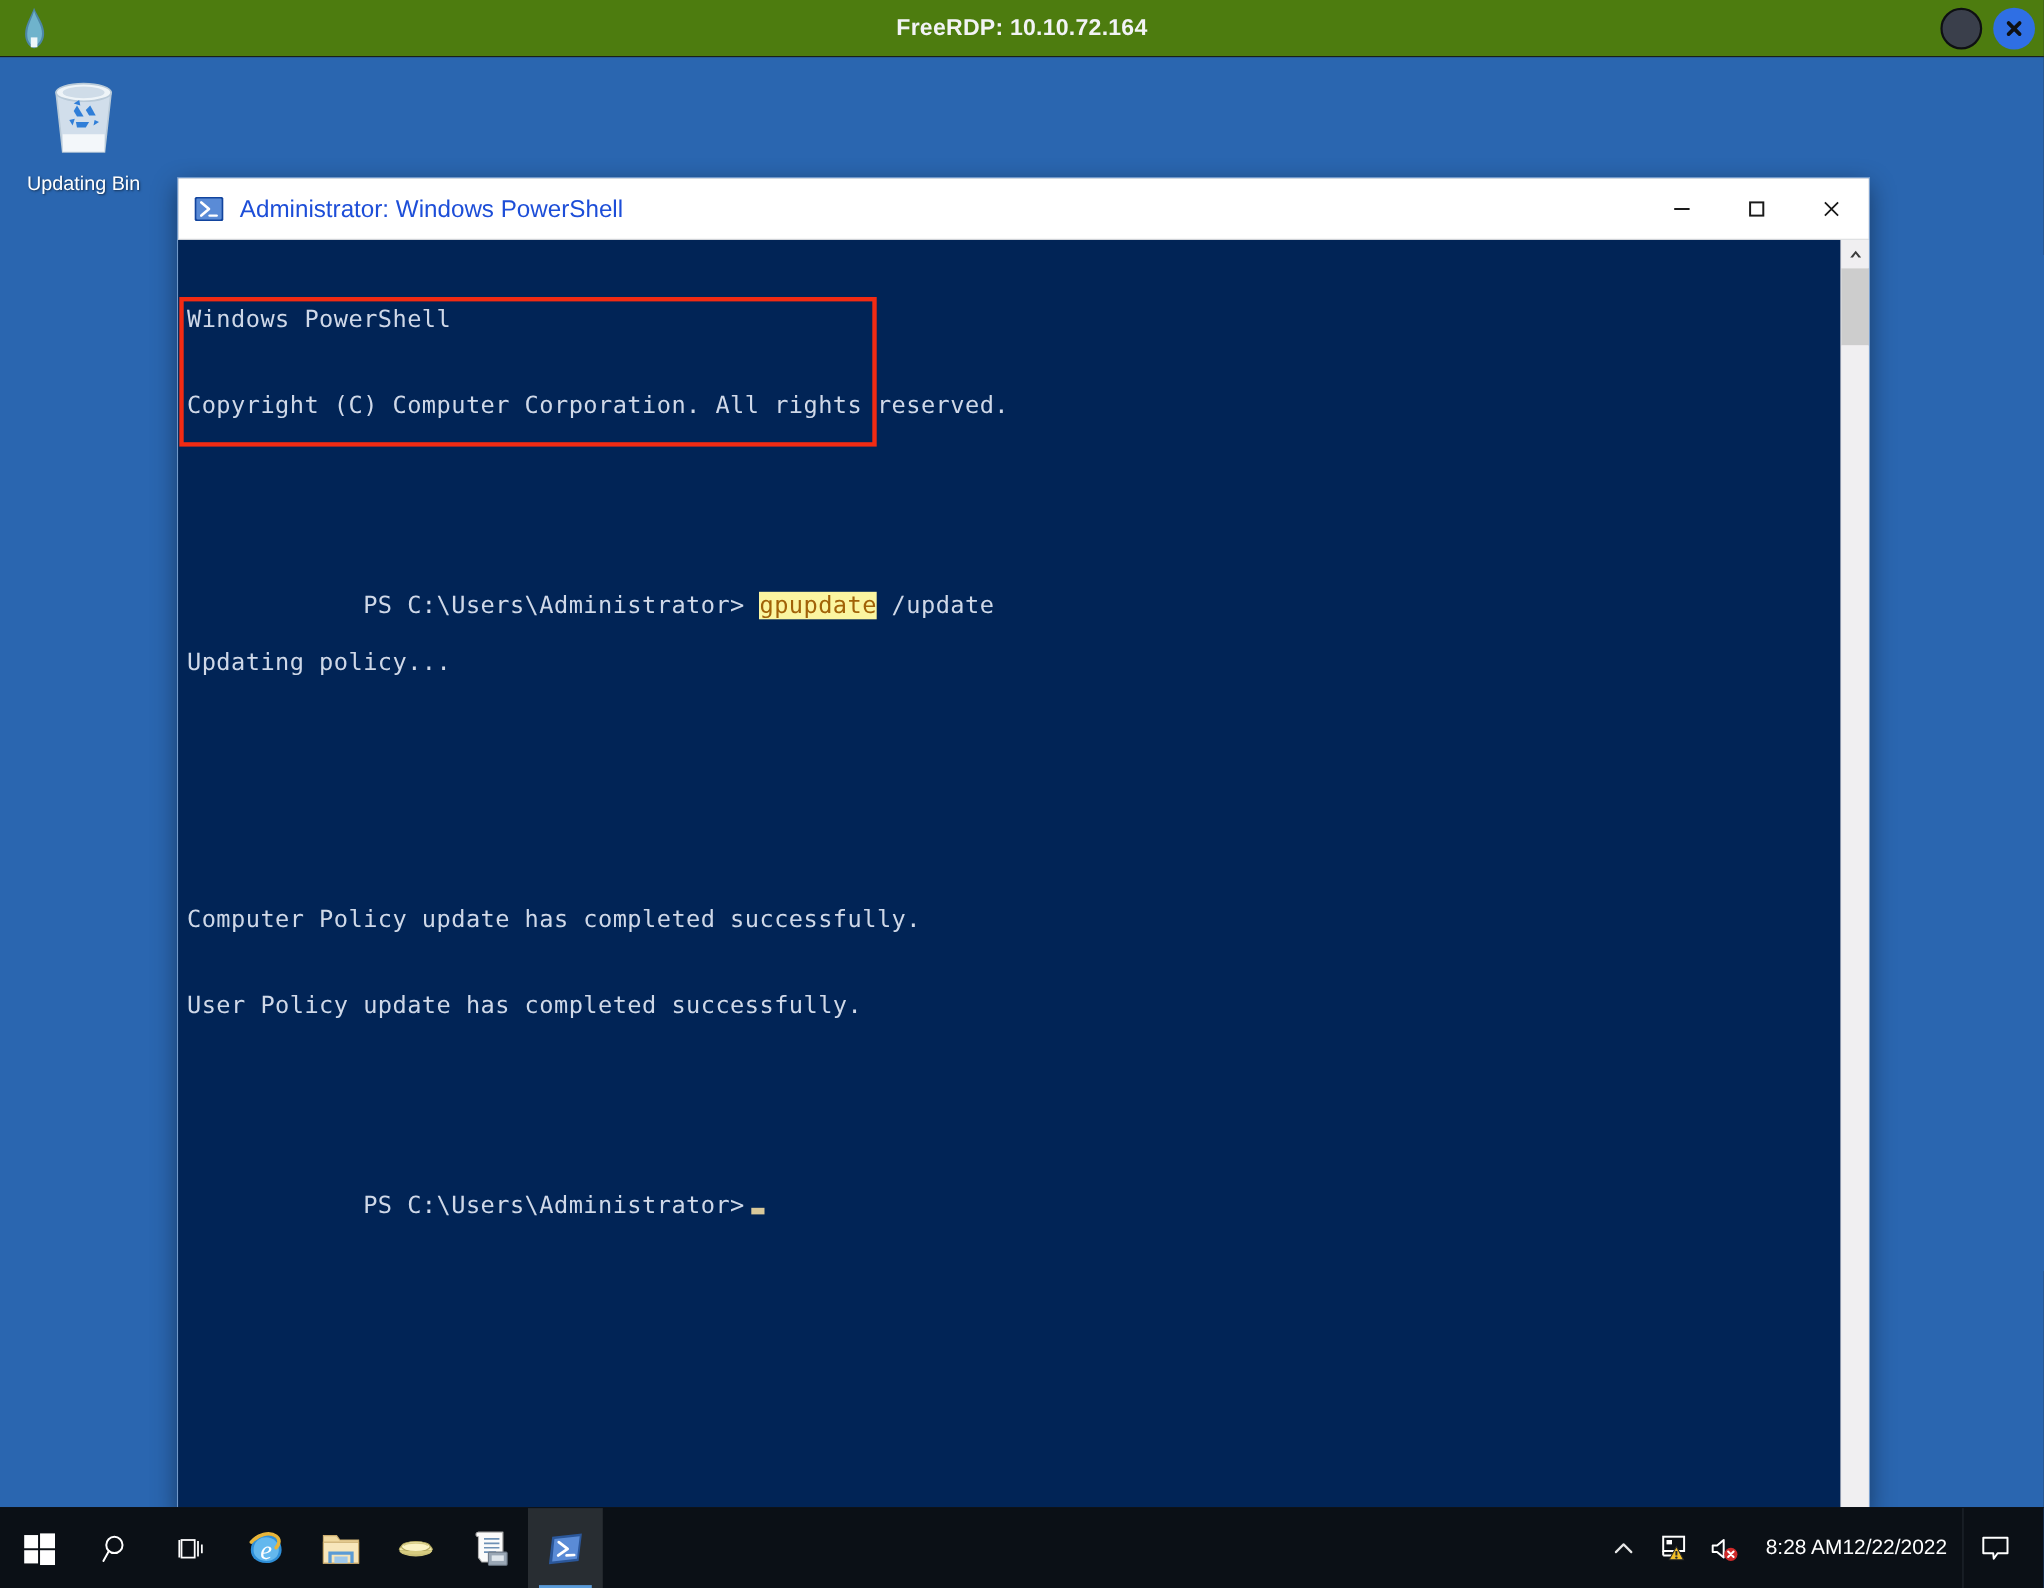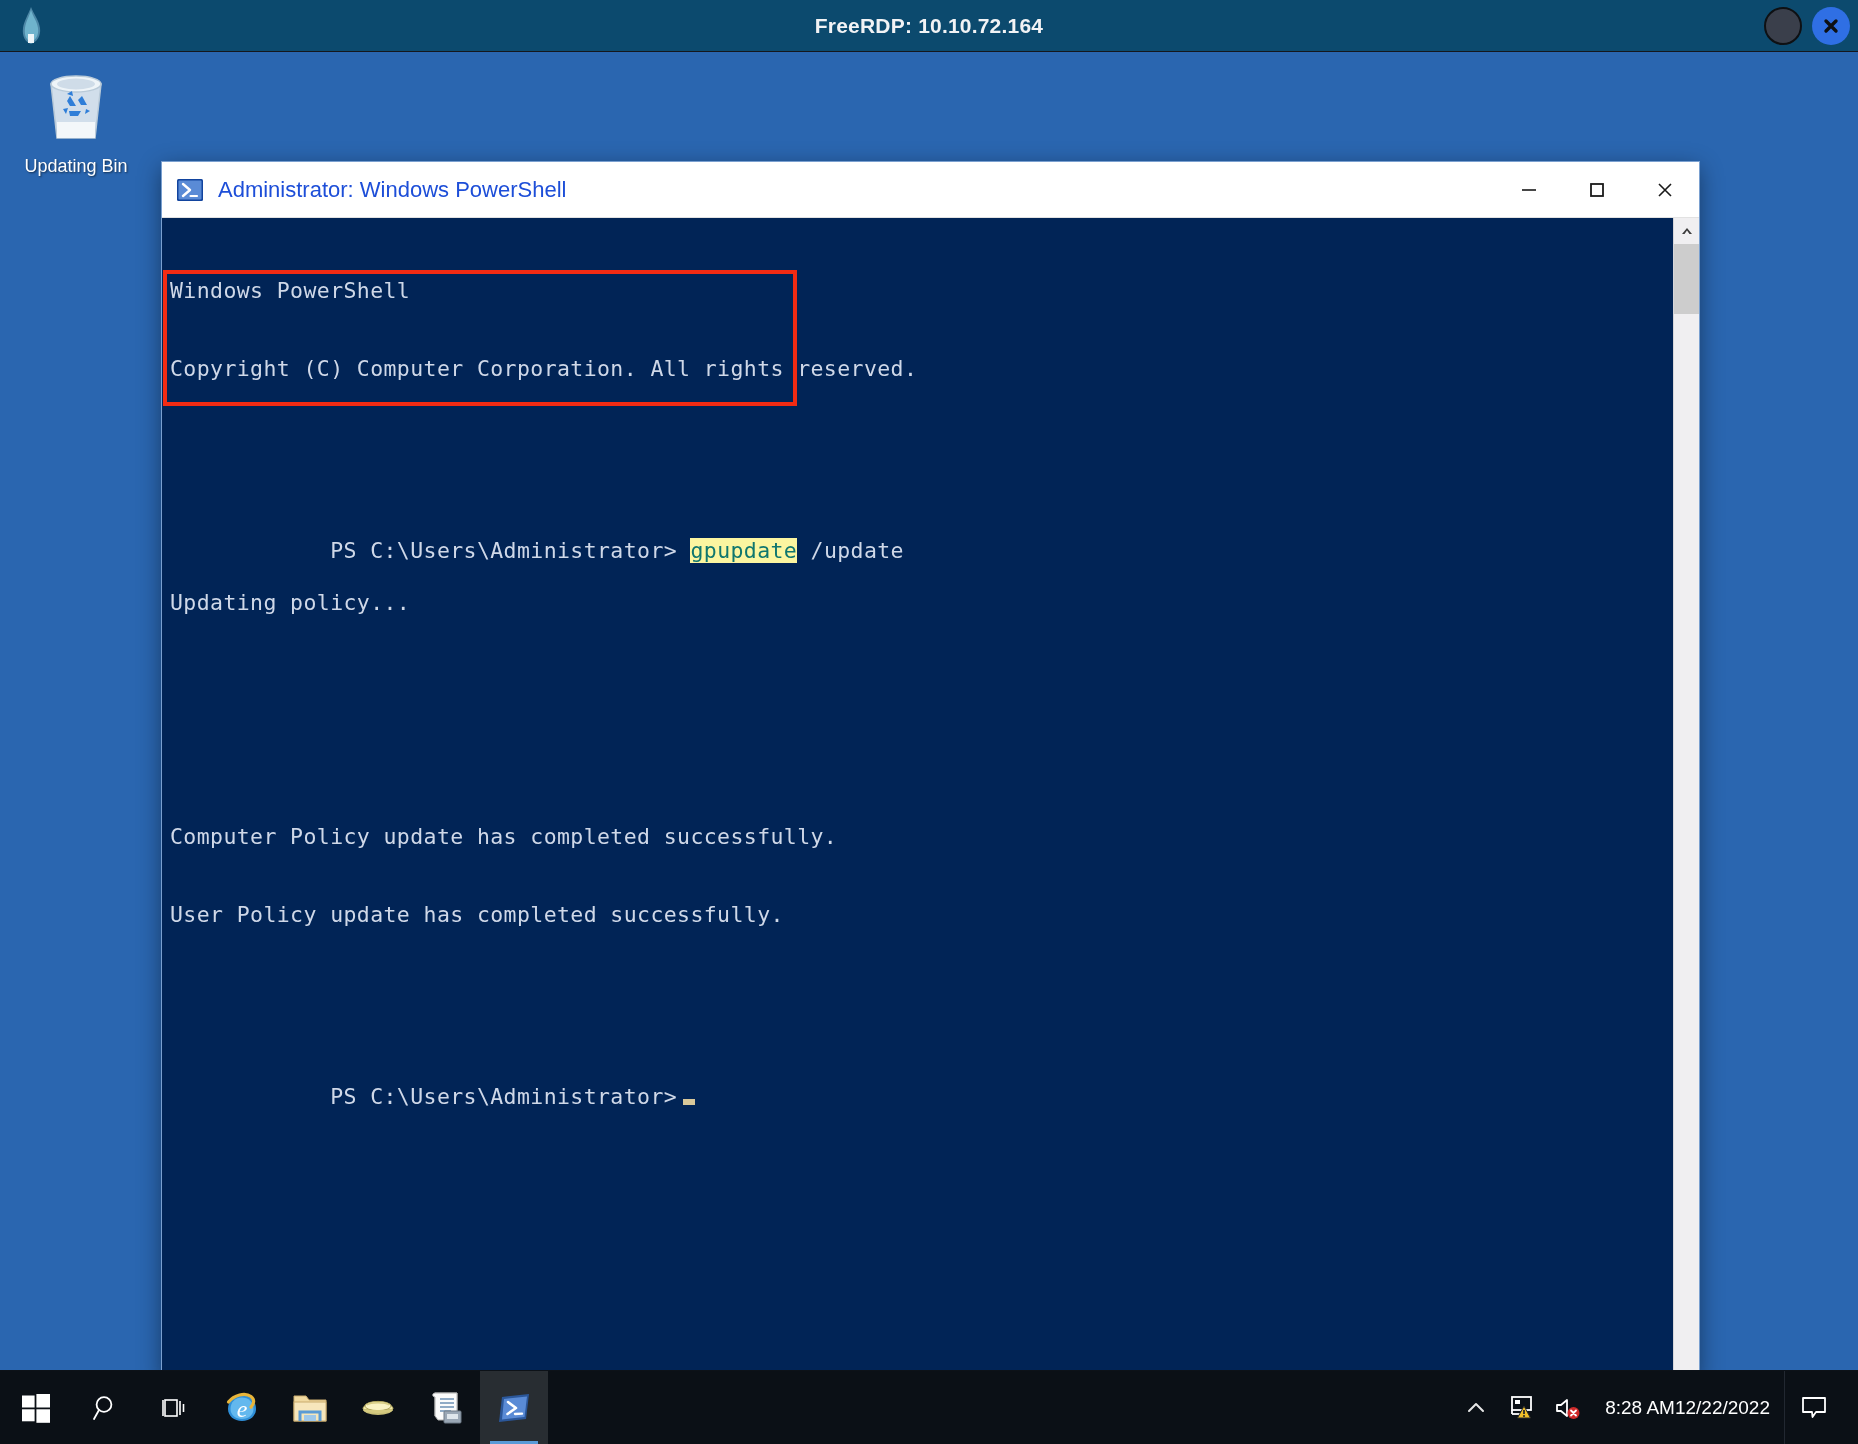--- a/index.html
+++ b/index.html
@@ -15,21 +15,21 @@
   #freerdp-window {
     position: absolute; inset: 0;
     background: #23262e;
     display: flex; flex-direction: column;
   }
 
   #freerdp-titlebar {
     position: relative;
     height: 52px;
     min-height: 52px;
-    background: #0c4a6e;
+    background: #4d7c0f;
     display: flex; align-items: center;
     border-bottom: 1px solid #15171c;
   }
   #freerdp-logo {
     position: absolute; left: 10px; top: 4px;
     width: 44px; height: 44px;
     display: flex; align-items: center; justify-content: center;
   }
   #freerdp-title {
     width: 100%; text-align: center;
@@ -117,21 +117,21 @@
     font-size: 21.5px;
     line-height: 26px;
     color: #cfd8e8;
     letter-spacing: .4px;
     white-space: pre;
     overflow: hidden;
   }
   .con-line { height: 26px; }
   .hl-yellow {
     background: #fbf5a0;
-    color: #0f766e;
+    color: #a16207;
   }
   #console-cursor {
     display: inline-block;
     width: 12px; height: 6px;
     background: #d8c89a;
     vertical-align: -1px;
     margin-left: 6px;
   }
 
   

